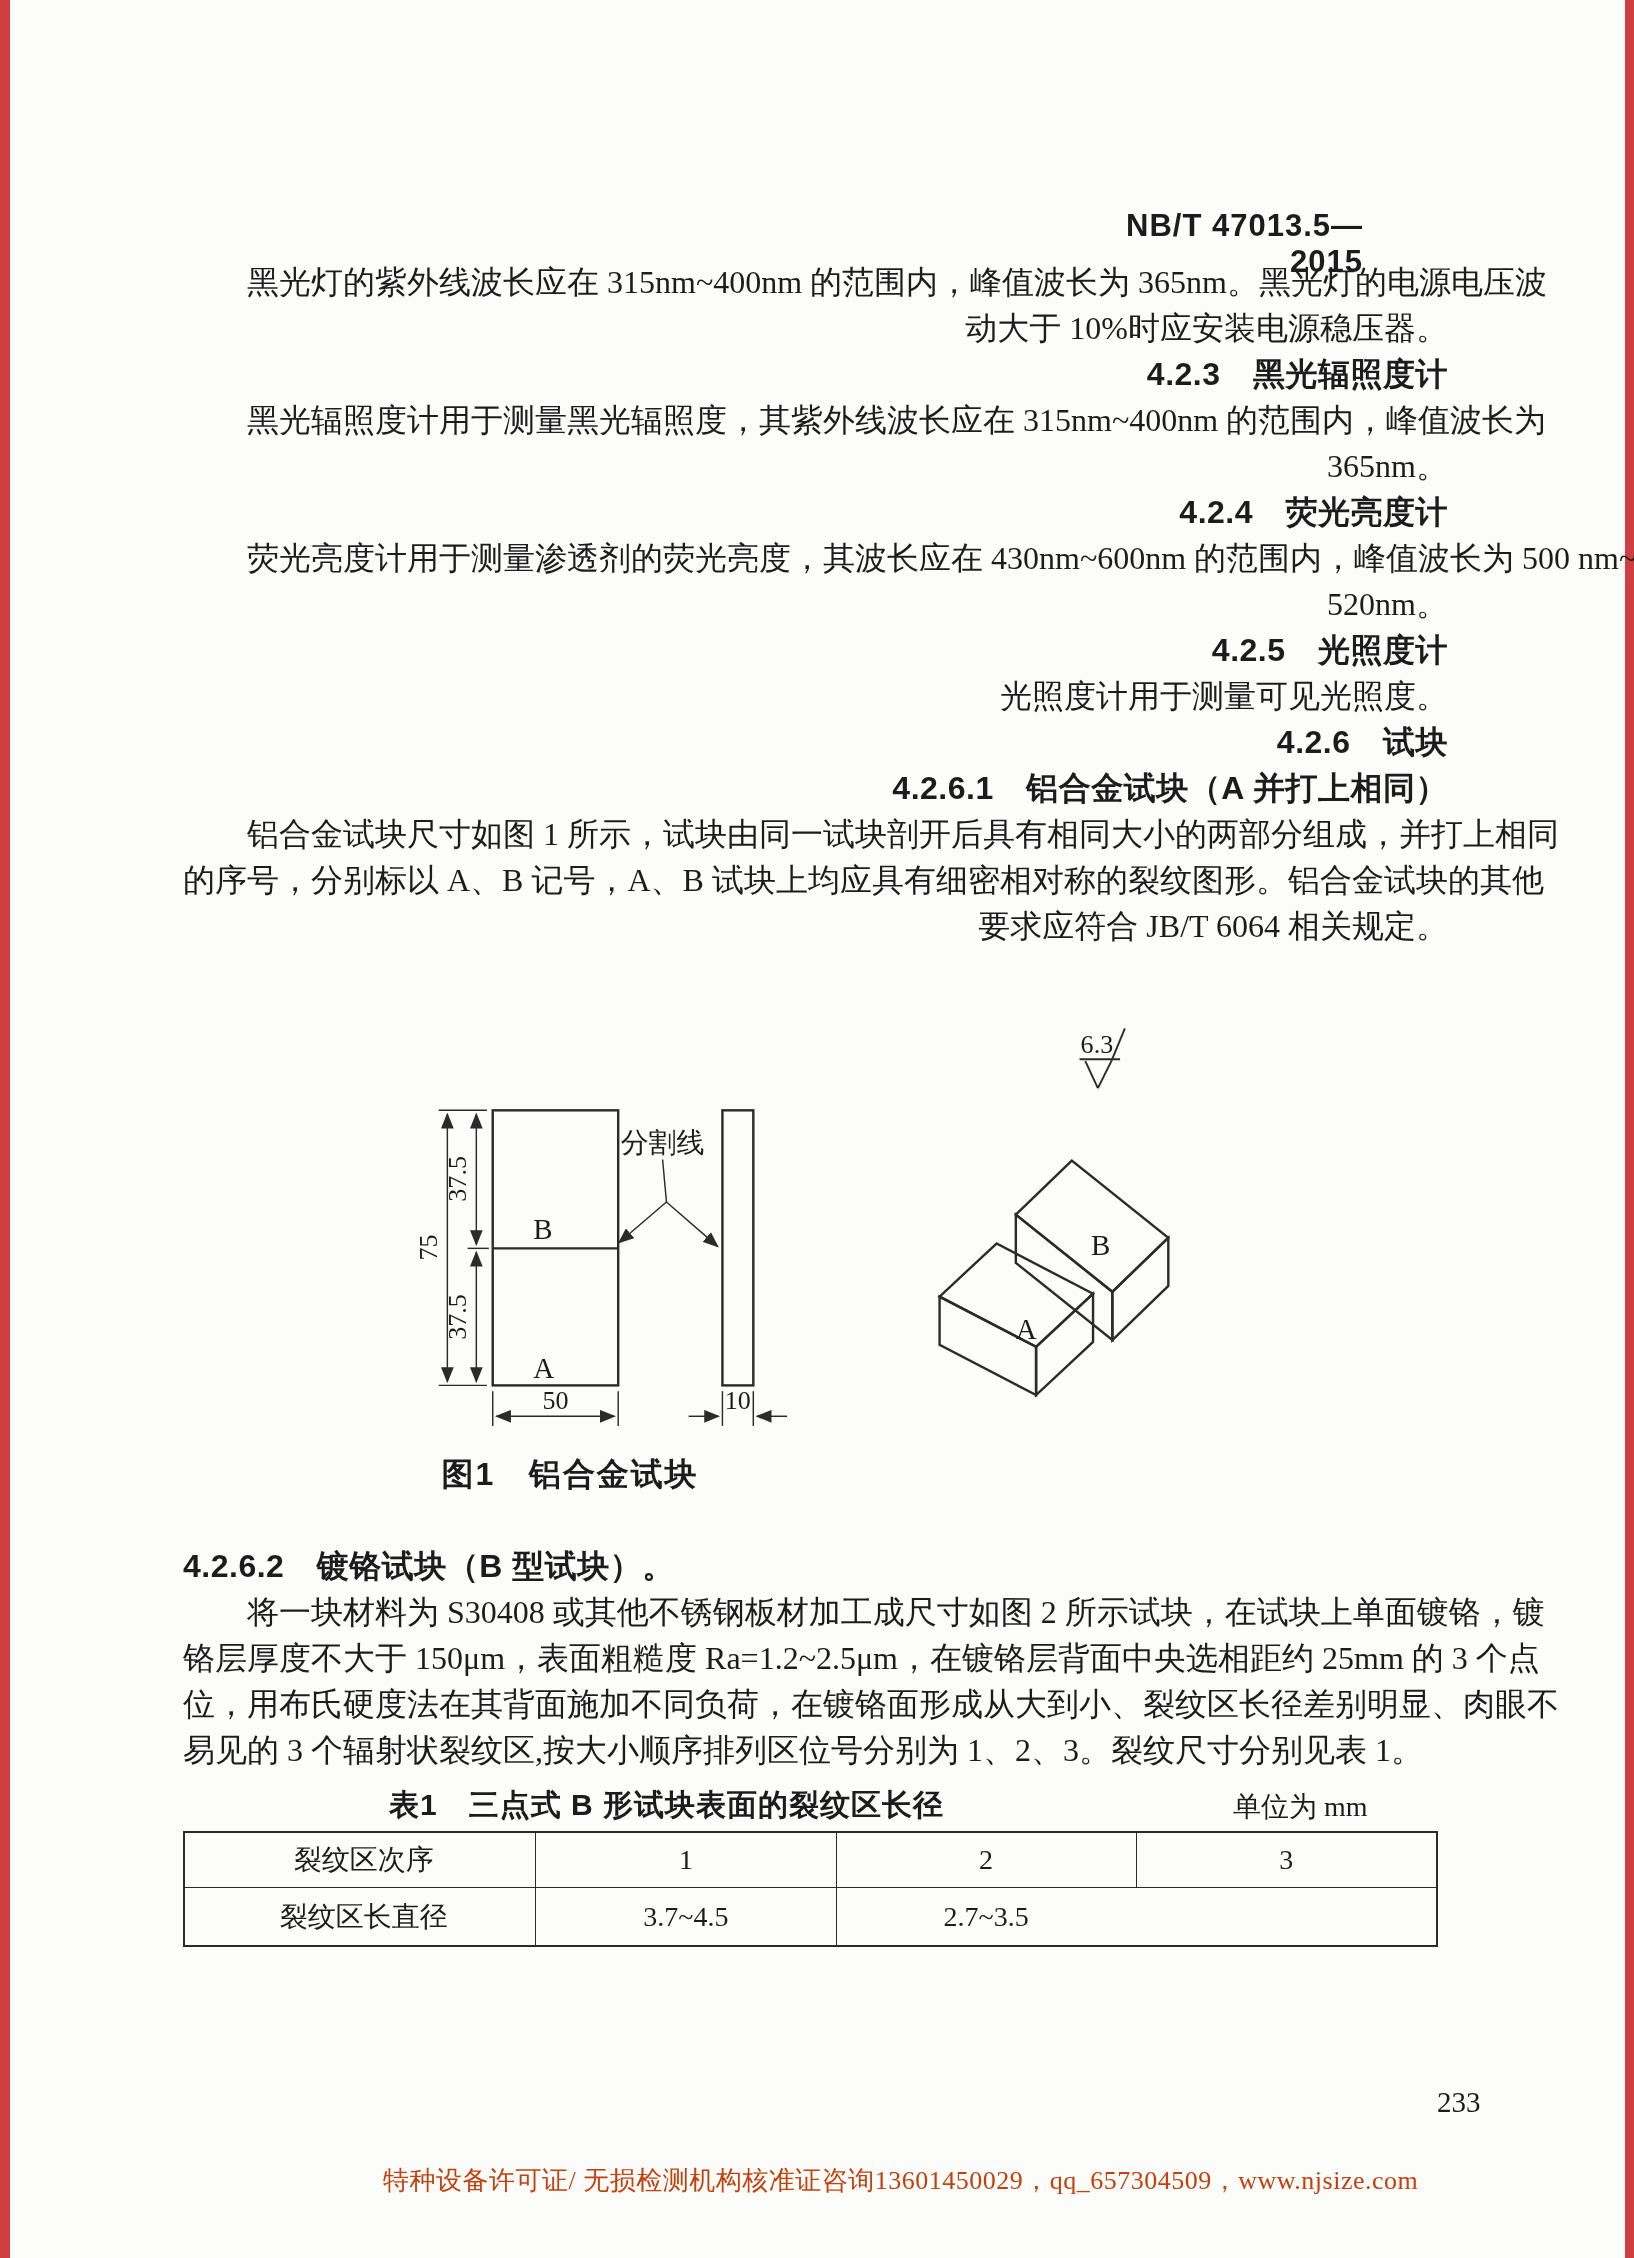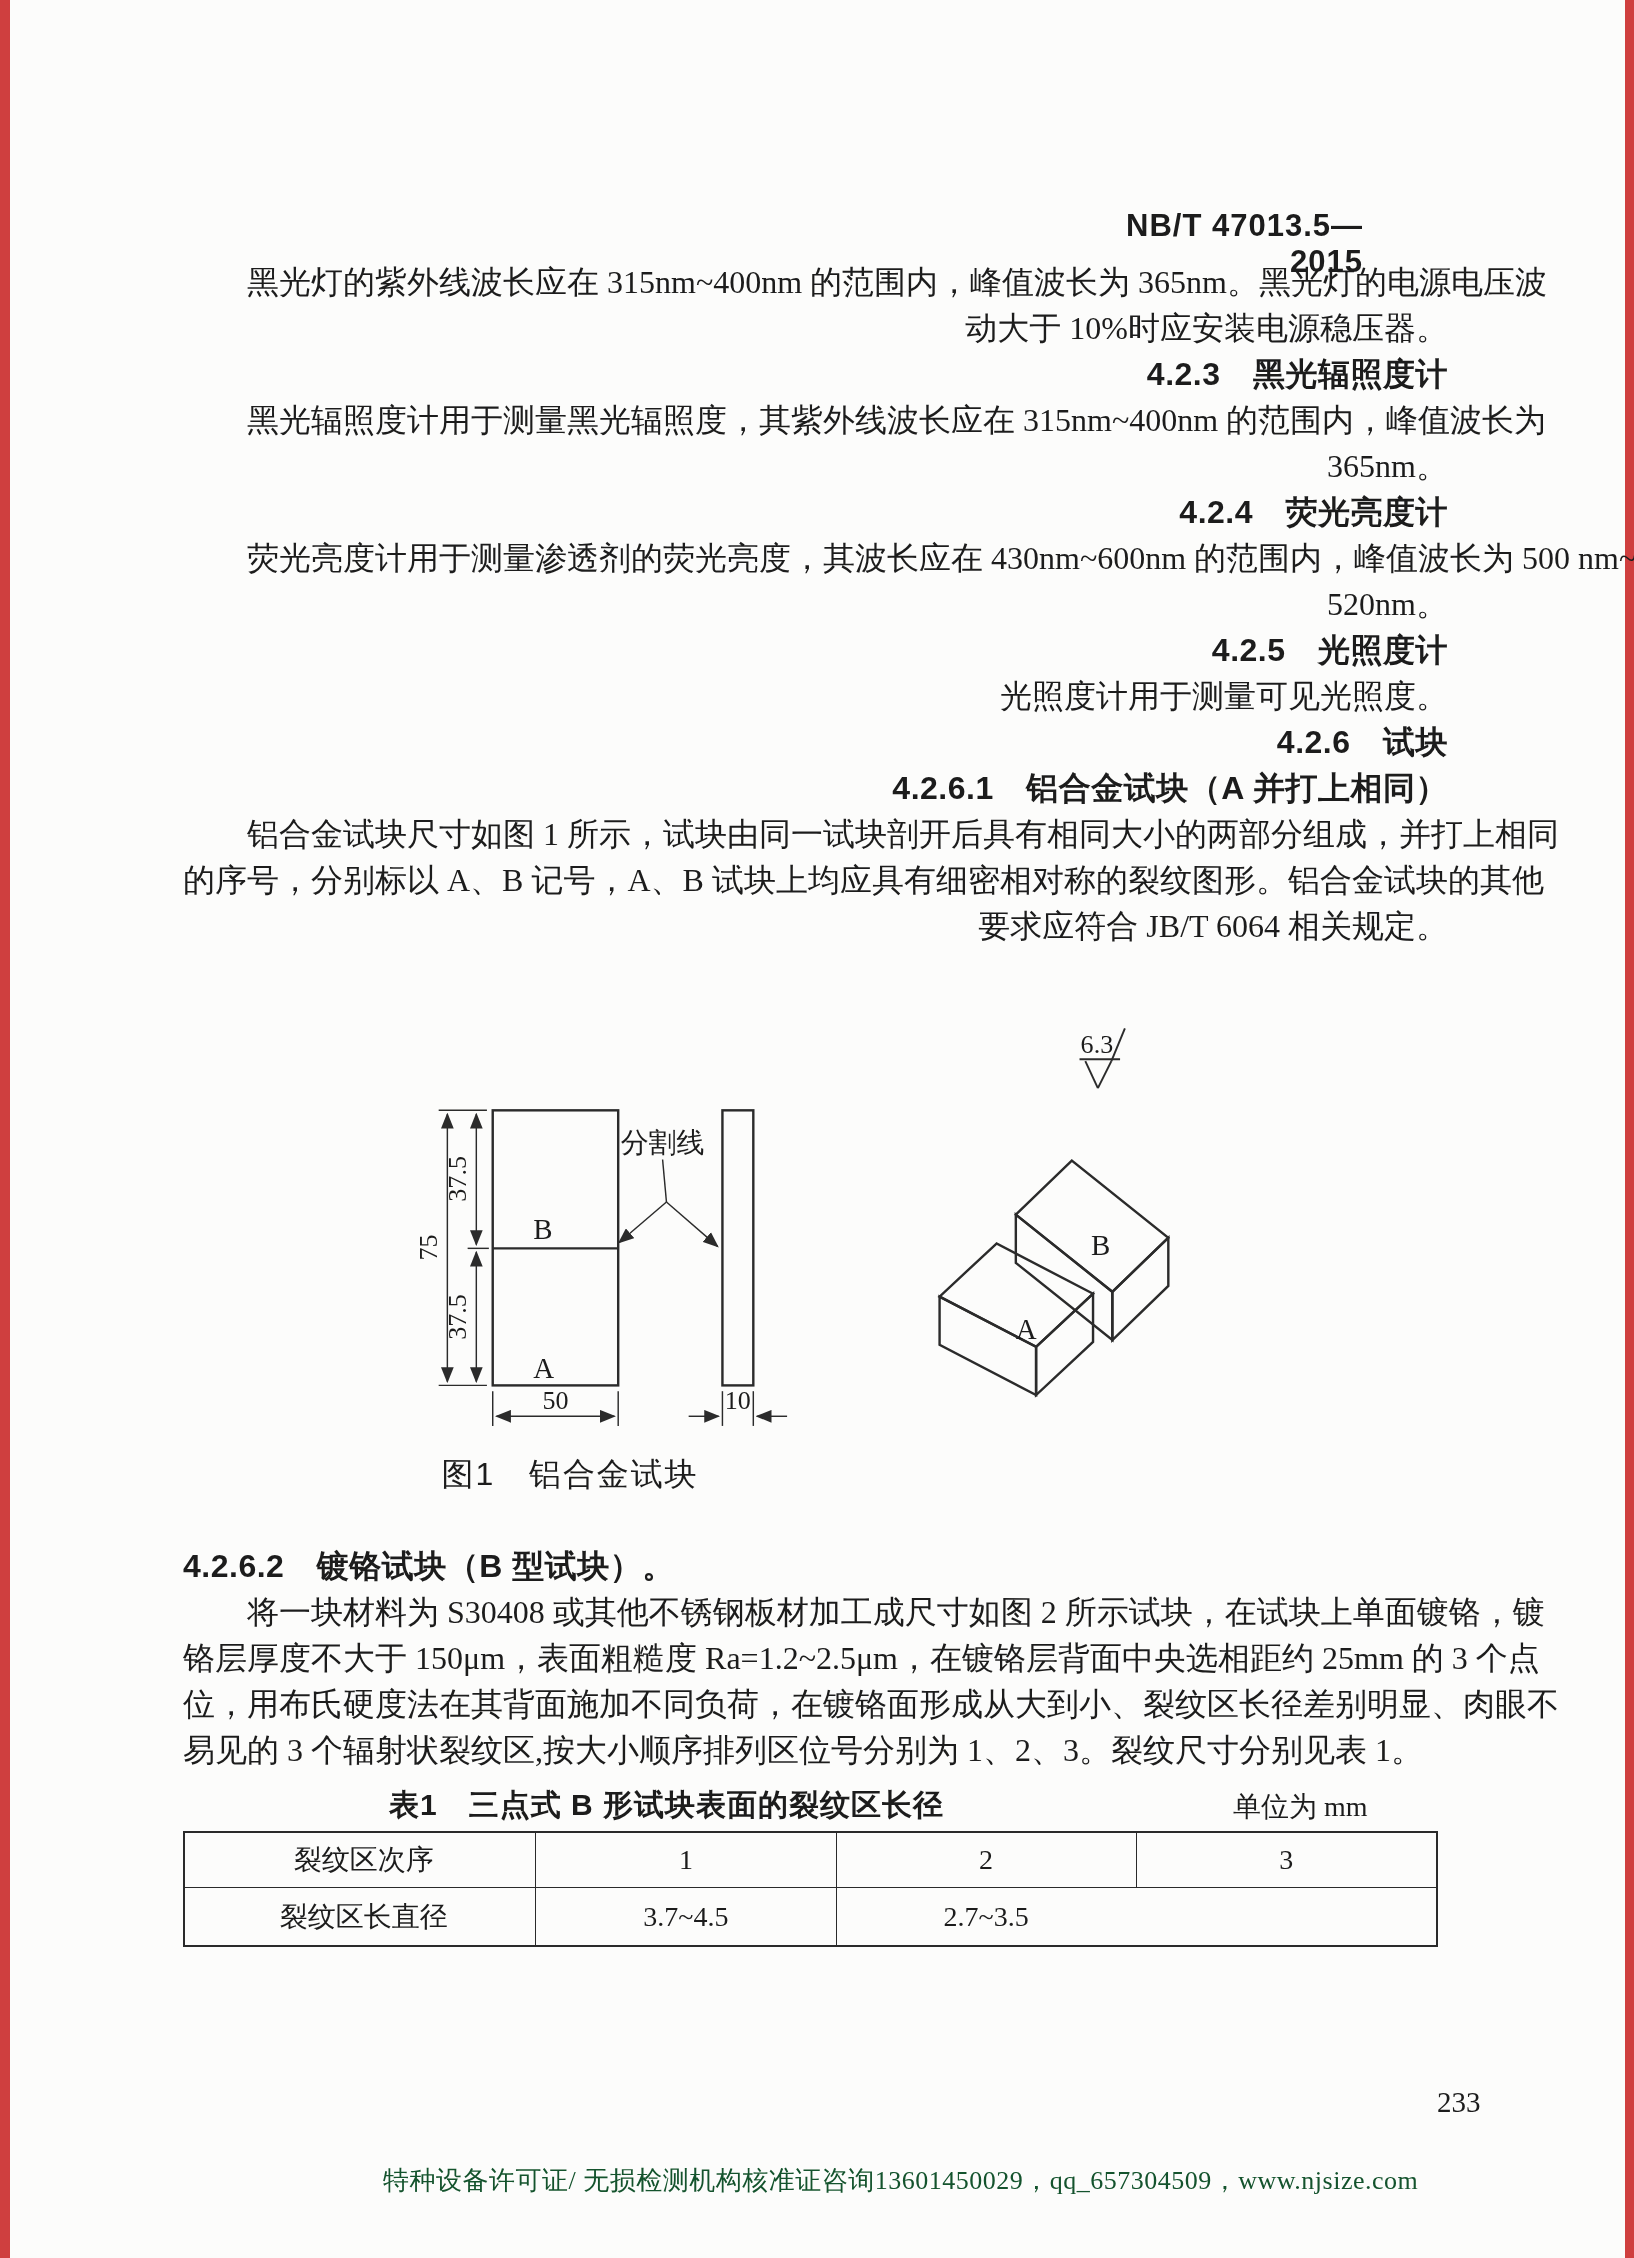--- a/index.html
+++ b/index.html
@@ -30,21 +30,21 @@
     font-family:"Liberation Sans","DejaVu Sans",sans-serif;
     font-weight:bold;letter-spacing:0.5px;
   }
   #body-block-1{top:259px;text-align:right;}
   #body-block-2{top:1543px;}
   .figure-wrap{position:absolute;left:319px;top:980px;width:1052px;height:473px;}
   .figure-caption{
     position:absolute;left:319px;top:1453px;width:502px;
     text-align:center;
     font-family:"Liberation Sans","DejaVu Sans",sans-serif;
-    font-weight:normal;font-size:32px;letter-spacing:1.9px;
+    font-weight:bold;font-size:32px;letter-spacing:1.9px;
   }
   .table-title{
     position:absolute;left:389px;top:1785px;
     font-family:"Liberation Sans","DejaVu Sans",sans-serif;
     font-weight:bold;font-size:30px;letter-spacing:1px;
   }
   .table-unit{position:absolute;left:1233px;top:1788px;font-size:28px;}
   .data-table{
     position:absolute;left:183px;top:1831px;width:1255px;
     border:2.9px solid #2a2a2a;box-sizing:border-box;
@@ -55,21 +55,21 @@
   .t-cell{
     display:flex;align-items:center;justify-content:center;
     box-sizing:border-box;border-left:1.9px solid #2a2a2a;
     white-space:pre;
   }
   .t-cell:first-child{border-left:none;width:28%;padding-left:7px;}
   .t-cell:nth-child(n+2){width:24%;}
   .page-number{position:absolute;left:1437px;top:2086px;font-size:29px;}
   .doc-footer{
     position:absolute;left:383px;top:2163px;width:869px;
-    font-size:26px;color:#14532d;letter-spacing:0.5px;white-space:pre;
+    font-size:26px;color:#c2410c;letter-spacing:0.5px;white-space:pre;
   }
   svg .ink{stroke:#2b2b2b;fill:none;}
   svg text{fill:#1c1c1c;}
 </style>
 </head>
 <body>
 
 <div class="page">
 
   <div class="edge-mark left"></div>

